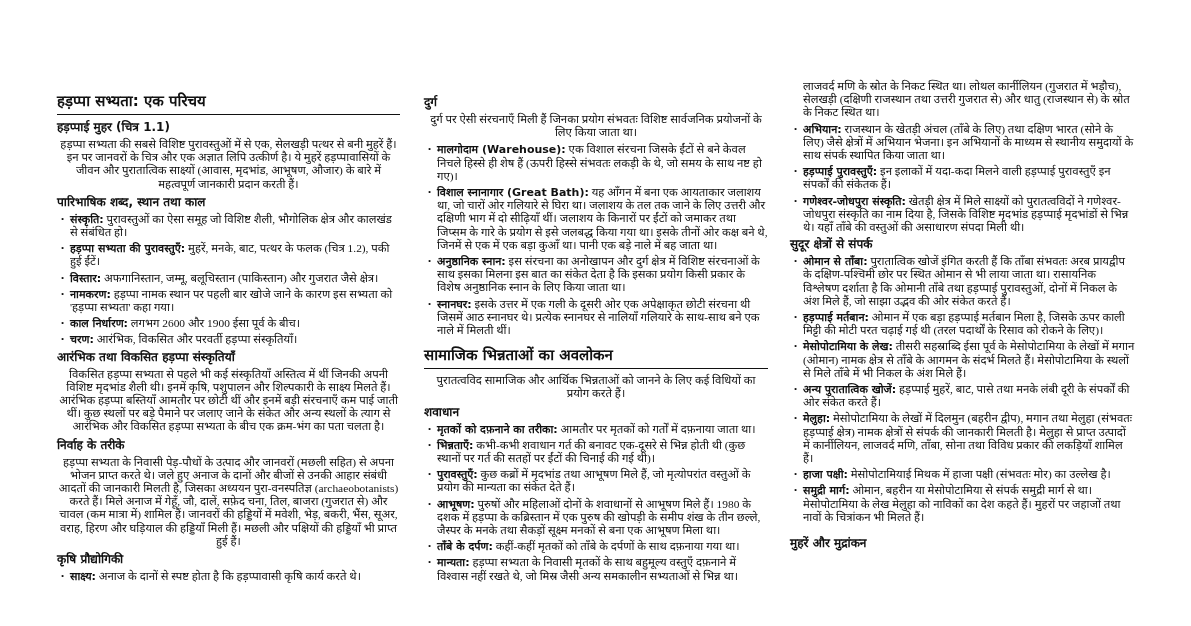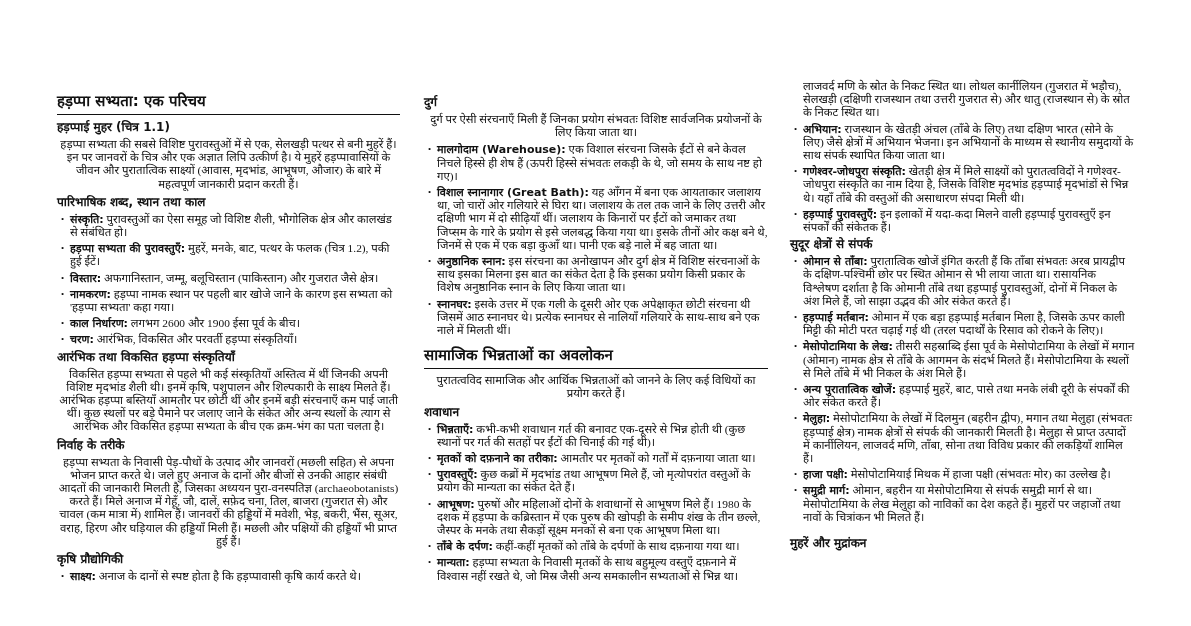--- a/index.html
+++ b/index.html
@@ -73,35 +73,35 @@
     <li><span class="term">मालगोदाम (Warehouse):</span><span> एक विशाल संरचना जिसके ईंटों से बने केवल निचले हिस्से ही शेष हैं (ऊपरी हिस्से संभवतः लकड़ी के थे, जो समय के साथ नष्ट हो गए)।</span></li>
     <li><span class="term">विशाल स्नानागार (Great Bath):</span><span> यह आँगन में बना एक आयताकार जलाशय था, जो चारों ओर गलियारे से घिरा था। जलाशय के तल तक जाने के लिए उत्तरी और दक्षिणी भाग में दो सीढ़ियाँ थीं। जलाशय के किनारों पर ईंटों को जमाकर तथा जिप्सम के गारे के प्रयोग से इसे जलबद्ध किया गया था। इसके तीनों ओर कक्ष बने थे, जिनमें से एक में एक बड़ा कुआँ था। पानी एक बड़े नाले में बह जाता था।</span></li>
     <li><span class="term">अनुष्ठानिक स्नान:</span><span> इस संरचना का अनोखापन और दुर्ग क्षेत्र में विशिष्ट संरचनाओं के साथ इसका मिलना इस बात का संकेत देता है कि इसका प्रयोग किसी प्रकार के विशेष अनुष्ठानिक स्नान के लिए किया जाता था।</span></li>
     <li><span class="term">स्नानघर:</span><span> इसके उत्तर में एक गली के दूसरी ओर एक अपेक्षाकृत छोटी संरचना थी जिसमें आठ स्नानघर थे। प्रत्येक स्नानघर से नालियाँ गलियारे के साथ-साथ बने एक नाले में मिलती थीं।</span></li>
   </ul>
   <div class="sp"></div>
   <div class="h1">सामाजिक भिन्नताओं का अवलोकन</div>
   <p>पुरातत्वविद सामाजिक और आर्थिक भिन्नताओं को जानने के लिए कई विधियों का प्रयोग करते हैं।</p>
   <div class="h2">शवाधान</div>
   <ul>
+    <li><span class="term">मृतकों को दफ़नाने का तरीका:</span><span> आमतौर पर मृतकों को गर्तों में दफ़नाया जाता था।</span></li>
     <li><span class="term">भिन्नताएँ:</span><span> कभी-कभी शवाधान गर्त की बनावट एक-दूसरे से भिन्न होती थी (कुछ स्थानों पर गर्त की सतहों पर ईंटों की चिनाई की गई थी)।</span></li>
-    <li><span class="term">मृतकों को दफ़नाने का तरीका:</span><span> आमतौर पर मृतकों को गर्तों में दफ़नाया जाता था।</span></li>
     <li><span class="term">पुरावस्तुएँ:</span><span> कुछ कब्रों में मृदभांड तथा आभूषण मिले हैं, जो मृत्योपरांत वस्तुओं के प्रयोग की मान्यता का संकेत देते हैं।</span></li>
     <li><span class="term">आभूषण:</span><span> पुरुषों और महिलाओं दोनों के शवाधानों से आभूषण मिले हैं। 1980 के दशक में हड़प्पा के कब्रिस्तान में एक पुरुष की खोपड़ी के समीप शंख के तीन छल्ले, जैस्पर के मनके तथा सैकड़ों सूक्ष्म मनकों से बना एक आभूषण मिला था।</span></li>
     <li><span class="term">ताँबे के दर्पण:</span><span> कहीं-कहीं मृतकों को ताँबे के दर्पणों के साथ दफ़नाया गया था।</span></li>
     <li><span class="term">मान्यता:</span><span> हड़प्पा सभ्यता के निवासी मृतकों के साथ बहुमूल्य वस्तुएँ दफ़नाने में विश्वास नहीं रखते थे, जो मिस्र जैसी अन्य समकालीन सभ्यताओं से भिन्न था।</span></li>
   </ul>
 </div>
 
 <div class="col" id="col3">
   <div class="cont">लाजवर्द मणि के स्रोत के निकट स्थित था। लोथल कार्नीलियन (गुजरात में भड़ौच), सेलखड़ी (दक्षिणी राजस्थान तथा उत्तरी गुजरात से) और धातु (राजस्थान से) के स्रोत के निकट स्थित था।</div>
   <ul>
     <li><span class="term">अभियान:</span><span> राजस्थान के खेतड़ी अंचल (ताँबे के लिए) तथा दक्षिण भारत (सोने के लिए) जैसे क्षेत्रों में अभियान भेजना। इन अभियानों के माध्यम से स्थानीय समुदायों के साथ संपर्क स्थापित किया जाता था।</span></li>
+    <li><span class="term">हड़प्पाई पुरावस्तुएँ:</span><span> इन इलाकों में यदा-कदा मिलने वाली हड़प्पाई पुरावस्तुएँ इन संपर्कों की संकेतक हैं।</span></li>
     <li><span class="term">गणेश्वर-जोधपुरा संस्कृति:</span><span> खेतड़ी क्षेत्र में मिले साक्ष्यों को पुरातत्वविदों ने गणेश्वर-जोधपुरा संस्कृति का नाम दिया है, जिसके विशिष्ट मृदभांड हड़प्पाई मृदभांडों से भिन्न थे। यहाँ ताँबे की वस्तुओं की असाधारण संपदा मिली थी।</span></li>
-    <li><span class="term">हड़प्पाई पुरावस्तुएँ:</span><span> इन इलाकों में यदा-कदा मिलने वाली हड़प्पाई पुरावस्तुएँ इन संपर्कों की संकेतक हैं।</span></li>
   </ul>
   <div class="h2">सुदूर क्षेत्रों से संपर्क</div>
   <ul>
     <li><span class="term">ओमान से ताँबा:</span><span> पुरातात्विक खोजें इंगित करती हैं कि ताँबा संभवतः अरब प्रायद्वीप के दक्षिण-पश्चिमी छोर पर स्थित ओमान से भी लाया जाता था। रासायनिक विश्लेषण दर्शाता है कि ओमानी ताँबे तथा हड़प्पाई पुरावस्तुओं, दोनों में निकल के अंश मिले हैं, जो साझा उद्भव की ओर संकेत करते हैं।</span></li>
     <li><span class="term">हड़प्पाई मर्तबान:</span><span> ओमान में एक बड़ा हड़प्पाई मर्तबान मिला है, जिसके ऊपर काली मिट्टी की मोटी परत चढ़ाई गई थी (तरल पदार्थों के रिसाव को रोकने के लिए)।</span></li>
     <li><span class="term">मेसोपोटामिया के लेख:</span><span> तीसरी सहस्राब्दि ईसा पूर्व के मेसोपोटामिया के लेखों में मगान (ओमान) नामक क्षेत्र से ताँबे के आगमन के संदर्भ मिलते हैं। मेसोपोटामिया के स्थलों से मिले ताँबे में भी निकल के अंश मिले हैं।</span></li>
     <li><span class="term">अन्य पुरातात्विक खोजें:</span><span> हड़प्पाई मुहरें, बाट, पासे तथा मनके लंबी दूरी के संपर्कों की ओर संकेत करते हैं।</span></li>
     <li><span class="term">मेलुहा:</span><span> मेसोपोटामिया के लेखों में दिलमुन (बहरीन द्वीप), मगान तथा मेलुहा (संभवतः हड़प्पाई क्षेत्र) नामक क्षेत्रों से संपर्क की जानकारी मिलती है। मेलुहा से प्राप्त उत्पादों में कार्नीलियन, लाजवर्द मणि, ताँबा, सोना तथा विविध प्रकार की लकड़ियाँ शामिल हैं।</span></li>
     <li><span class="term">हाजा पक्षी:</span><span> मेसोपोटामियाई मिथक में हाजा पक्षी (संभवतः मोर) का उल्लेख है।</span></li>
     <li><span class="term">समुद्री मार्ग:</span><span> ओमान, बहरीन या मेसोपोटामिया से संपर्क समुद्री मार्ग से था। मेसोपोटामिया के लेख मेलुहा को नाविकों का देश कहते हैं। मुहरों पर जहाजों तथा नावों के चित्रांकन भी मिलते हैं।</span></li>

